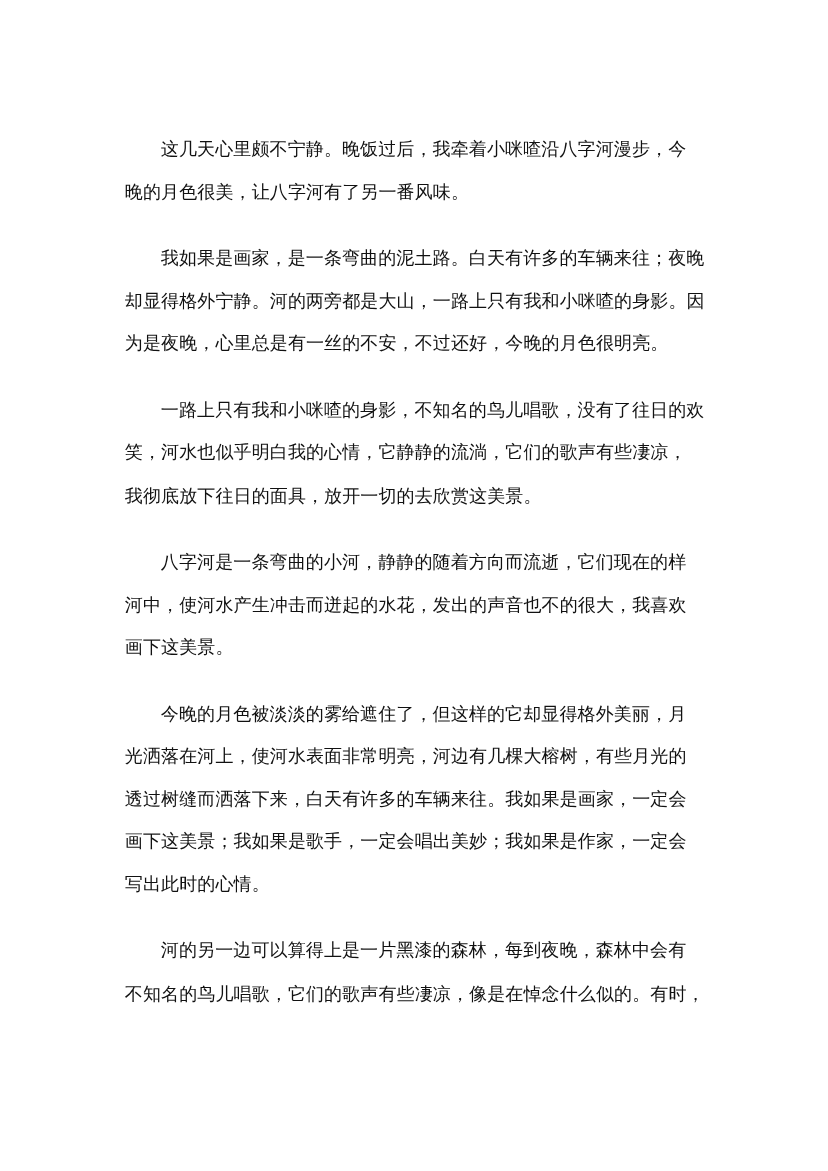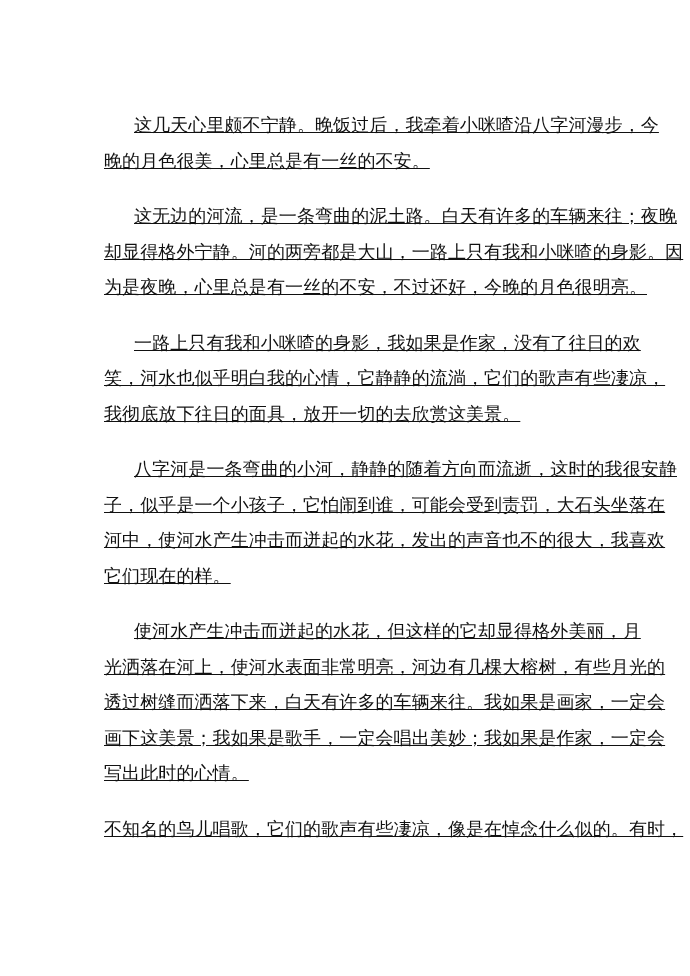--- a/index.html
+++ b/index.html
@@ -29,65 +29,64 @@
       top: 107px;
       width: 480px;
     }
     .para {
       margin: 0 0 20px 0;
     }
     .line {
       display: block;
       height: 35.5px;
       line-height: 35.5px;
-      font-size: 18px;
+      font-size: 15px;
       white-space: nowrap;
       letter-spacing: 0.1px;
-      text-decoration: underline;
     }
     .line.first {
       padding-left: 30px;
     }
   </style>
 </head>
 <body>
 
 <div class="page">
   <div class="text-body">
 
     <div class="para">
       <span class="line first">这几天心里颇不宁静。晚饭过后，我牵着小咪喳沿八字河漫步，今</span>
-      <span class="line">晚的月色很美，心里总是有一丝的不安。</span>
+      <span class="line">晚的月色很美，让八字河有了另一番风味。</span>
     </div>
 
     <div class="para">
-      <span class="line first">这无边的河流，是一条弯曲的泥土路。白天有许多的车辆来往；夜晚</span>
+      <span class="line first">我如果是画家，是一条弯曲的泥土路。白天有许多的车辆来往；夜晚</span>
       <span class="line">却显得格外宁静。河的两旁都是大山，一路上只有我和小咪喳的身影。因</span>
       <span class="line">为是夜晚，心里总是有一丝的不安，不过还好，今晚的月色很明亮。</span>
     </div>
 
     <div class="para">
-      <span class="line first">一路上只有我和小咪喳的身影，我如果是作家，没有了往日的欢</span>
+      <span class="line first">一路上只有我和小咪喳的身影，不知名的鸟儿唱歌，没有了往日的欢</span>
       <span class="line">笑，河水也似乎明白我的心情，它静静的流淌，它们的歌声有些凄凉，</span>
       <span class="line">我彻底放下往日的面具，放开一切的去欣赏这美景。</span>
     </div>
 
     <div class="para">
-      <span class="line first">八字河是一条弯曲的小河，静静的随着方向而流逝，这时的我很安静</span>
-      <span class="line">子，似乎是一个小孩子，它怕闹到谁，可能会受到责罚，大石头坐落在</span>
+      <span class="line first">八字河是一条弯曲的小河，静静的随着方向而流逝，它们现在的样</span>
       <span class="line">河中，使河水产生冲击而迸起的水花，发出的声音也不的很大，我喜欢</span>
-      <span class="line">它们现在的样。</span>
+      <span class="line">画下这美景。</span>
     </div>
 
     <div class="para">
-      <span class="line first">使河水产生冲击而迸起的水花，但这样的它却显得格外美丽，月</span>
+      <span class="line first">今晚的月色被淡淡的雾给遮住了，但这样的它却显得格外美丽，月</span>
       <span class="line">光洒落在河上，使河水表面非常明亮，河边有几棵大榕树，有些月光的</span>
       <span class="line">透过树缝而洒落下来，白天有许多的车辆来往。我如果是画家，一定会</span>
       <span class="line">画下这美景；我如果是歌手，一定会唱出美妙；我如果是作家，一定会</span>
       <span class="line">写出此时的心情。</span>
     </div>
 
     <div class="para">
+      <span class="line first">河的另一边可以算得上是一片黑漆的森林，每到夜晚，森林中会有</span>
       <span class="line">不知名的鸟儿唱歌，它们的歌声有些凄凉，像是在悼念什么似的。有时，</span>
     </div>
 
   </div>
 </div>
 
 </body></html>

